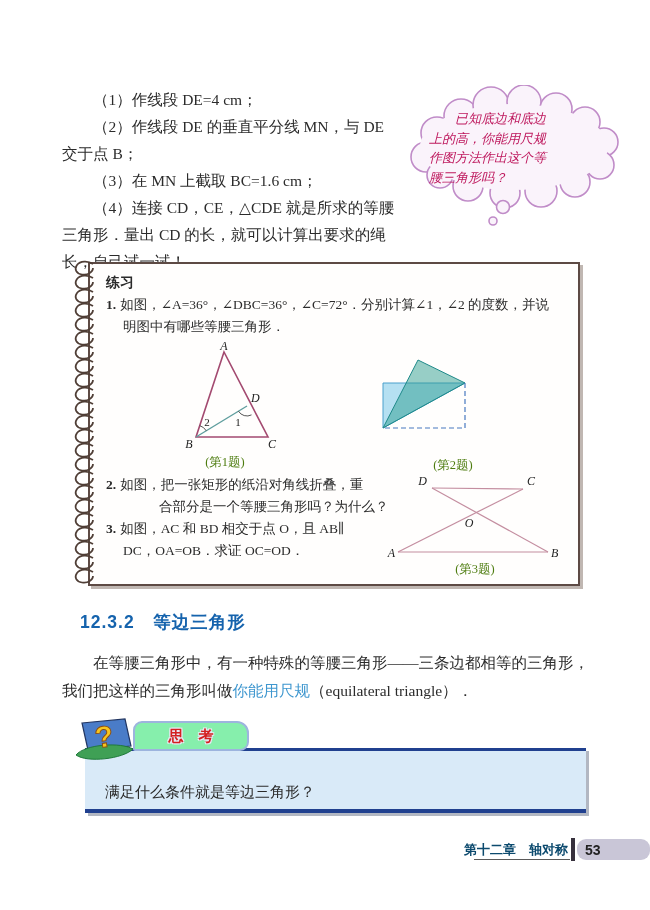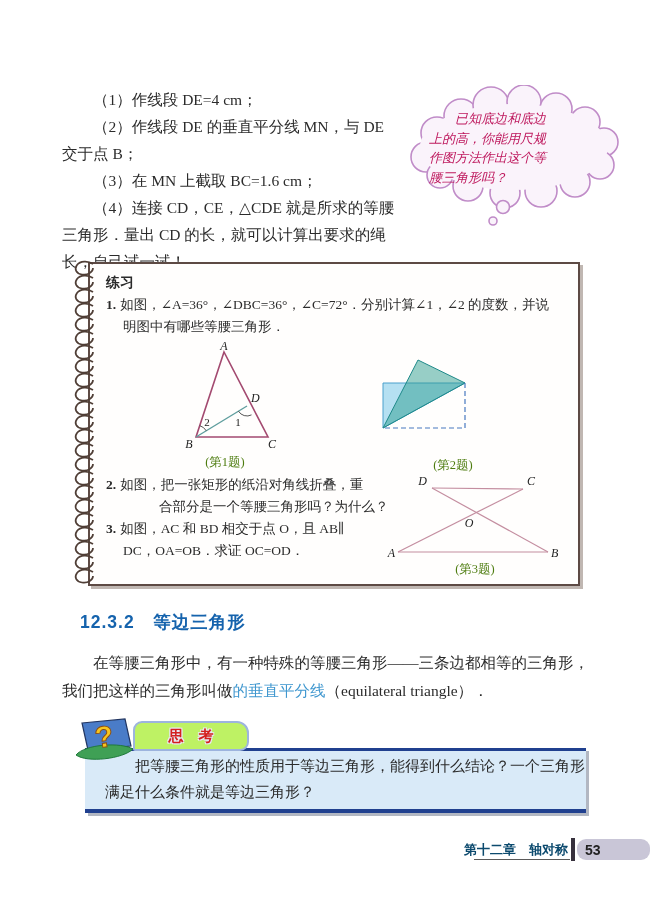--- a/index.html
+++ b/index.html
@@ -43,21 +43,21 @@
   .think{position:absolute;left:85px;top:716px;width:507px;height:100px;}
   .think-body{
     position:absolute;left:0;top:32px;width:501px;height:58px;
     background:#d9eaf8;border-top:3px solid #20408f;border-bottom:4px solid #20408f;
     box-shadow:3px 3px 0 #b2b7c2;
   }
   .think-line{position:absolute;left:20px;font-size:15px;white-space:nowrap;}
   .think-line.first{text-indent:2em;}
   .ribbon{
     position:absolute;left:48px;top:5px;width:112px;height:26px;
-    background:#bef264;border:2px solid #9db4de;border-radius:9px 12px 9px 2px;
+    background:#86efac;border:2px solid #9db4de;border-radius:9px 12px 9px 2px;
     display:flex;align-items:center;justify-content:center;
     font-family:"Liberation Sans","DejaVu Sans",sans-serif;font-weight:bold;font-size:15px;
     color:#d42020;
     text-shadow:-1px -1px 0 #e8e8f4,1px -1px 0 #e8e8f4,-1px 1px 0 #e8e8f4,1px 1px 0 #e8e8f4;
   }
   .think-icon{position:absolute;left:-12px;top:0;}
   
   .footer-chapter{
     position:absolute;left:420px;top:841px;width:148px;text-align:right;
     font-size:13px;font-weight:bold;color:#0c4a6e;
@@ -196,25 +196,24 @@
       <text class="figlabel" x="142" y="11">C</text>
       <text class="figlabel" x="10" y="83" text-anchor="end">A</text>
       <text class="figlabel" x="166" y="83">B</text>
       <text class="figlabel" x="84" y="53" text-anchor="middle">O</text>
     </svg>
     <div class="caption" style="left:295px;top:297px;width:180px;">(第3题)</div>
   </div>
 
   <div class="heading">12.3.2　等边三角形</div>
 
-  <div class="para"><span>在等腰三角形中，有一种特殊的等腰三角形——三条边都相等的三角形，我们把这样的三角形叫做</span><span class="term">的垂直平分线</span><span>（equilateral triangle）．</span></div>
+  <div class="para"><span>在等腰三角形中，有一种特殊的等腰三角形——三条边都相等的三角形，我们把这样的三角形叫做</span><span class="term">你能用尺规</span><span>（equilateral triangle）．</span></div>
 
   <div class="think">
     <div class="think-body">
-      <div class="think-line first" style="top:6px;">把等腰三角形的性质用于等边三角形，能得到什么结论？一个三角形</div>
       <div class="think-line" style="top:32px;">满足什么条件就是等边三角形？</div>
     </div>
     <div class="ribbon">思　考</div>
     <svg class="think-icon" width="64" height="48" viewBox="0 0 64 48">
       <polygon points="9,7 52,3 58,30 15,34" fill="#4a7cc8" stroke="#223662" stroke-width="1.2"></polygon>
       <path d="M3,39 C12,28 48,26 60,33 C50,43 14,47 3,39 Z" fill="#3fa055" stroke="#1f7a3a" stroke-width="1"></path>
       <text x="31" y="31" text-anchor="middle" transform="rotate(-8 31 20)" style="font-family:'Liberation Sans','DejaVu Sans',sans-serif;font-weight:bold;font-size:30px;" fill="#f6c51f" stroke="#8a4a10" stroke-width="0.9">?</text>
     </svg>
   </div>
 

